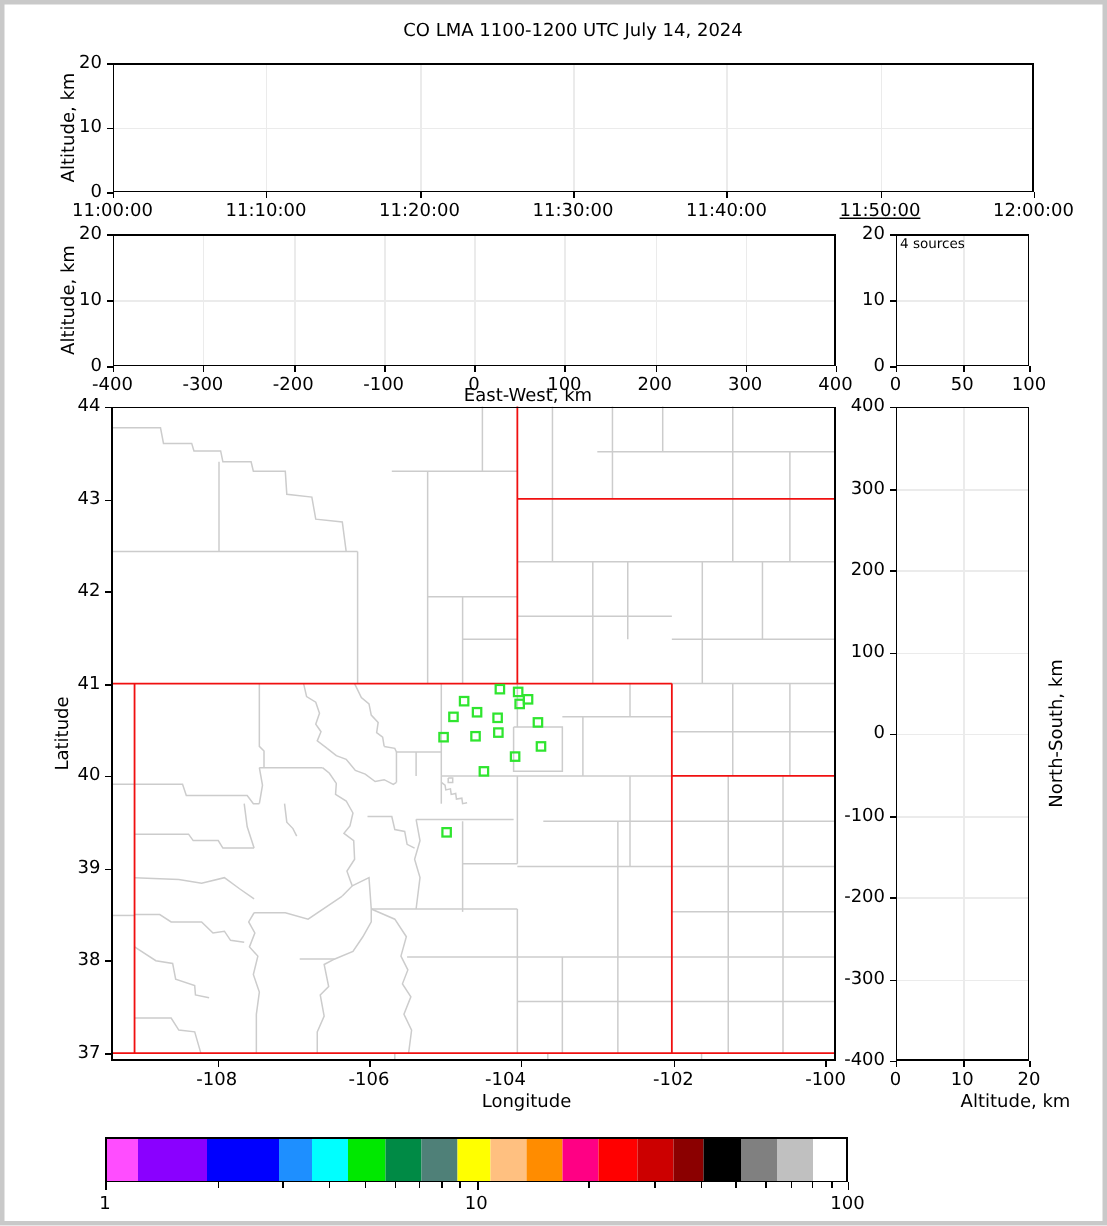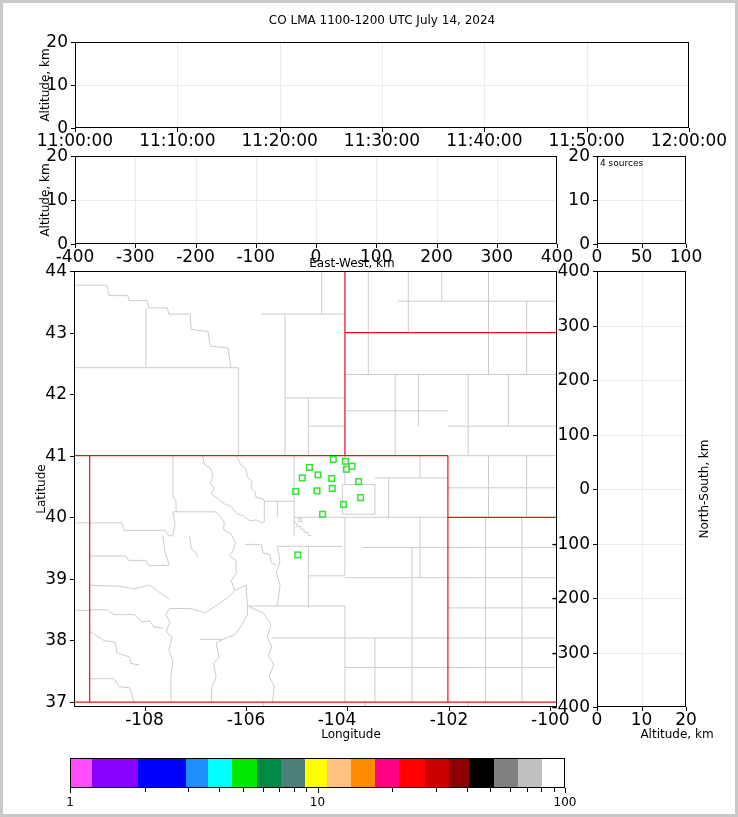--- a/index.html
+++ b/index.html
@@ -7,21 +7,21 @@
     position:relative;width:738px;height:817px;background:#ffffff;
     box-shadow: inset 0 0 0 3px #c9c9c9;
     font-family:"DejaVu Sans", sans-serif;color:#000;overflow:hidden;
   }
   #plot-svg{position:absolute;left:0;top:0;}
   .lbl{position:absolute;white-space:nowrap;}
   .title{font-size:12px;transform:translateX(-50%);}
   .axlab{font-size:12px;}
   .axlab.h{transform:translateX(-50%);margin-left:36px;}
   .axlab.v{transform:translate(-50%,-50%) rotate(-90deg);}
-  .tick-label{position:absolute;font-size:17px;line-height:13px;white-space:nowrap;}
+  .tick-label{position:absolute;font-size:12px;line-height:13px;white-space:nowrap;}
   .tick-label.x{transform:translateX(-50%);}
   .tick-label.y{width:44px;text-align:right;}
   .anno{font-size:9px;}
   .cbar-label{font-size:15px;}
   .cbar-num{position:absolute;font-size:12px;transform:translateX(-50%);}
 </style>
 </head>
 <body>
 
 <div id="figure">
@@ -271,21 +271,21 @@
   <div class="lbl axlab v" style="left:41px;top:489px;">Latitude</div>
   <div class="lbl axlab h" style="left:315px;top:727px;">Longitude</div>
   <div class="lbl axlab h" style="left:641px;top:727px;">Altitude, km</div>
   <div class="lbl axlab v" style="left:704px;top:489px;">North-South, km</div>
 
 <div class="tick-label x" style="left: 75px; top: 134px;">11:00:00</div>
     <div class="tick-label x" style="left: 177.333px; top: 134px;">11:10:00</div>
     <div class="tick-label x" style="left: 279.667px; top: 134px;">11:20:00</div>
     <div class="tick-label x" style="left: 382px; top: 134px;">11:30:00</div>
     <div class="tick-label x" style="left: 484.333px; top: 134px;">11:40:00</div>
-    <div class="tick-label x" style="left: 586.667px; top: 134px;">11:50:00</div>
+    <div class="tick-label x" style="left: 586.667px; top: 134px; text-decoration: underline;">11:50:00</div>
     <div class="tick-label x" style="left: 689px; top: 134px;">12:00:00</div>
     <div class="tick-label y" style="left: 24px; top: 121px;">0</div>
     <div class="tick-label y" style="left: 24px; top: 78px;">10</div>
     <div class="tick-label y" style="left: 24px; top: 35px;">20</div>
     <div class="tick-label x" style="left: 75px; top: 250px;">-400</div>
     <div class="tick-label x" style="left: 135.25px; top: 250px;">-300</div>
     <div class="tick-label x" style="left: 195.5px; top: 250px;">-200</div>
     <div class="tick-label x" style="left: 255.75px; top: 250px;">-100</div>
     <div class="tick-label x" style="left: 316px; top: 250px;">0</div>
     <div class="tick-label x" style="left: 376.25px; top: 250px;">100</div>

